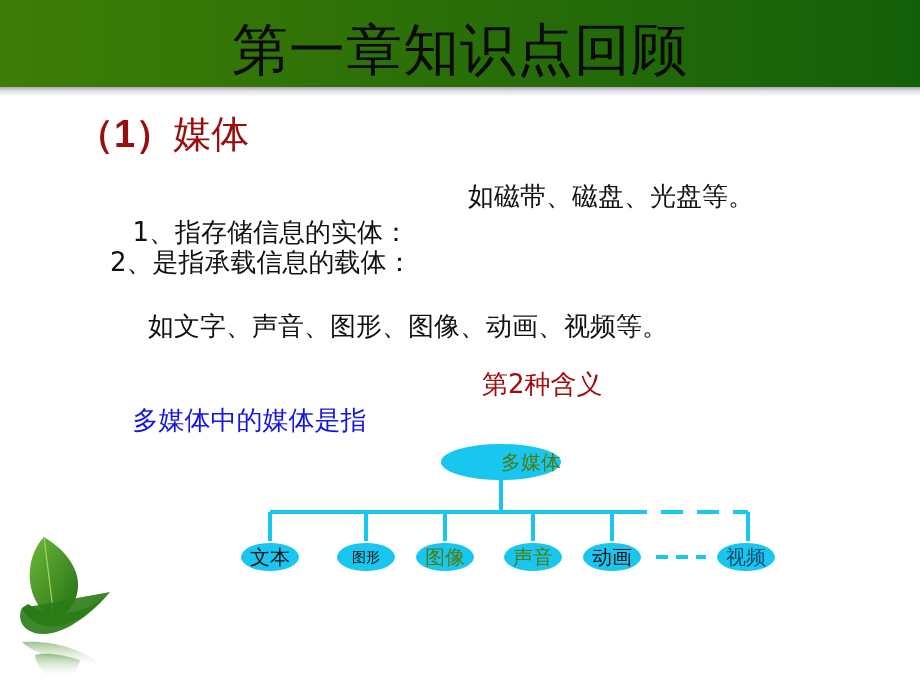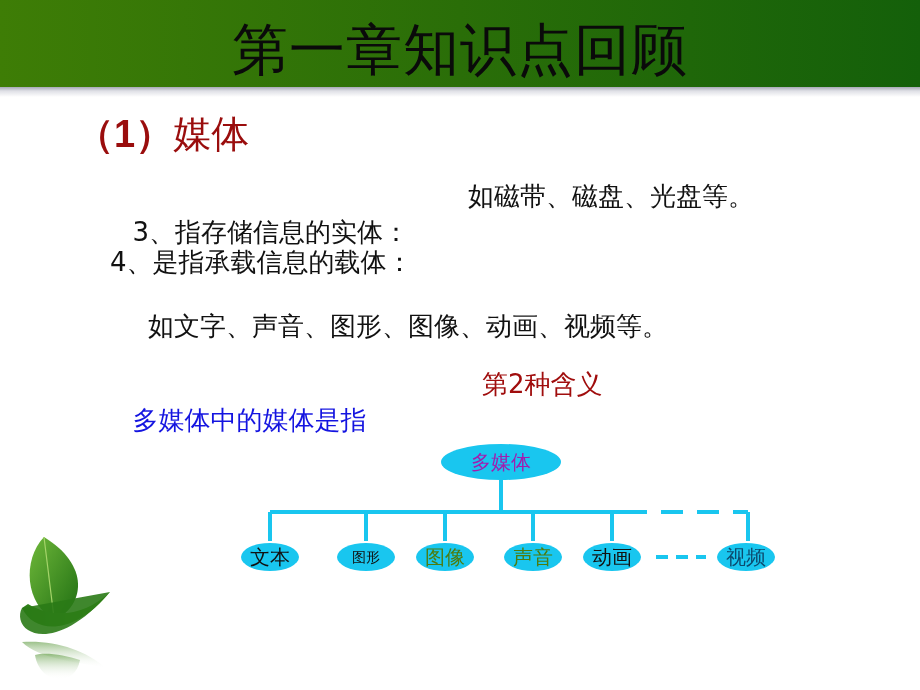--- a/index.html
+++ b/index.html
@@ -23,24 +23,24 @@
 </head>
 <body>
 
 <div class="header"></div>
 <div class="header-shadow"></div>
 <div class="title">第一章知识点回顾</div>
 
 <div class="section"><span class="num">（1）</span><span>媒体</span></div>
 
 <div class="line l1">
-  <span>3、指存储信息的实体：</span>
+  <span>1、指存储信息的实体：</span>
   <span class="ex">如磁带、磁盘、光盘等。</span>
 </div>
-<div class="line l2">4、是指承载信息的载体：</div>
+<div class="line l2">2、是指承载信息的载体：</div>
 <div class="line l3">如文字、声音、图形、图像、动画、视频等。</div>
 <div class="line l4">
   <span>多媒体中的媒体是指</span>
   <span class="red">第2种含义</span>
 </div>
 
 <svg class="diagram" width="920" height="690" viewBox="0 0 920 690">
   <g stroke="#19c6ef" stroke-width="4" fill="none">
     <line x1="501" y1="480" x2="501" y2="512"></line>
     <line x1="270" y1="512" x2="625" y2="512"></line>
@@ -57,21 +57,21 @@
     <ellipse cx="501" cy="462" rx="60" ry="18"></ellipse>
     <ellipse cx="270" cy="557" rx="29" ry="14"></ellipse>
     <ellipse cx="366" cy="557" rx="29" ry="14"></ellipse>
     <ellipse cx="445" cy="557" rx="29" ry="14"></ellipse>
     <ellipse cx="533" cy="557" rx="29" ry="14"></ellipse>
     <ellipse cx="612" cy="557" rx="29" ry="14"></ellipse>
     <ellipse cx="746" cy="557" rx="29" ry="14"></ellipse>
   </g>
 </svg>
 
-<div style="position:absolute;left:441px;top:448px;width:120px;text-align:center;font-size:20px;line-height:28px;color:#a21caf;">多媒体</div>
+<div style="position:absolute;left:441px;top:448px;width:120px;text-align:right;font-size:20px;line-height:28px;color:#4d7c0f;">多媒体</div>
 <div style="position:absolute;left:240px;top:543px;width:60px;text-align:center;font-size:20px;line-height:28px;color:#111;">文本</div>
 <div style="position:absolute;left:336px;top:543px;width:60px;text-align:center;font-size:14px;line-height:28px;color:#111;">图形</div>
 <div style="position:absolute;left:415px;top:543px;width:60px;text-align:center;font-size:20px;line-height:28px;color:#4d7c0f;">图像</div>
 <div style="position:absolute;left:503px;top:543px;width:60px;text-align:center;font-size:20px;line-height:28px;color:#4d7c0f;">声音</div>
 <div style="position:absolute;left:582px;top:543px;width:60px;text-align:center;font-size:20px;line-height:28px;color:#111;">动画</div>
 <div style="position:absolute;left:716px;top:543px;width:60px;text-align:center;font-size:20px;line-height:28px;color:#0c4a6e;">视频</div>
 
 <svg style="position:absolute;left:0;top:520px;" width="140" height="170" viewBox="0 0 140 170">
   <defs>
     <linearGradient id="lg1" x1="0" y1="0" x2="1" y2="1">

